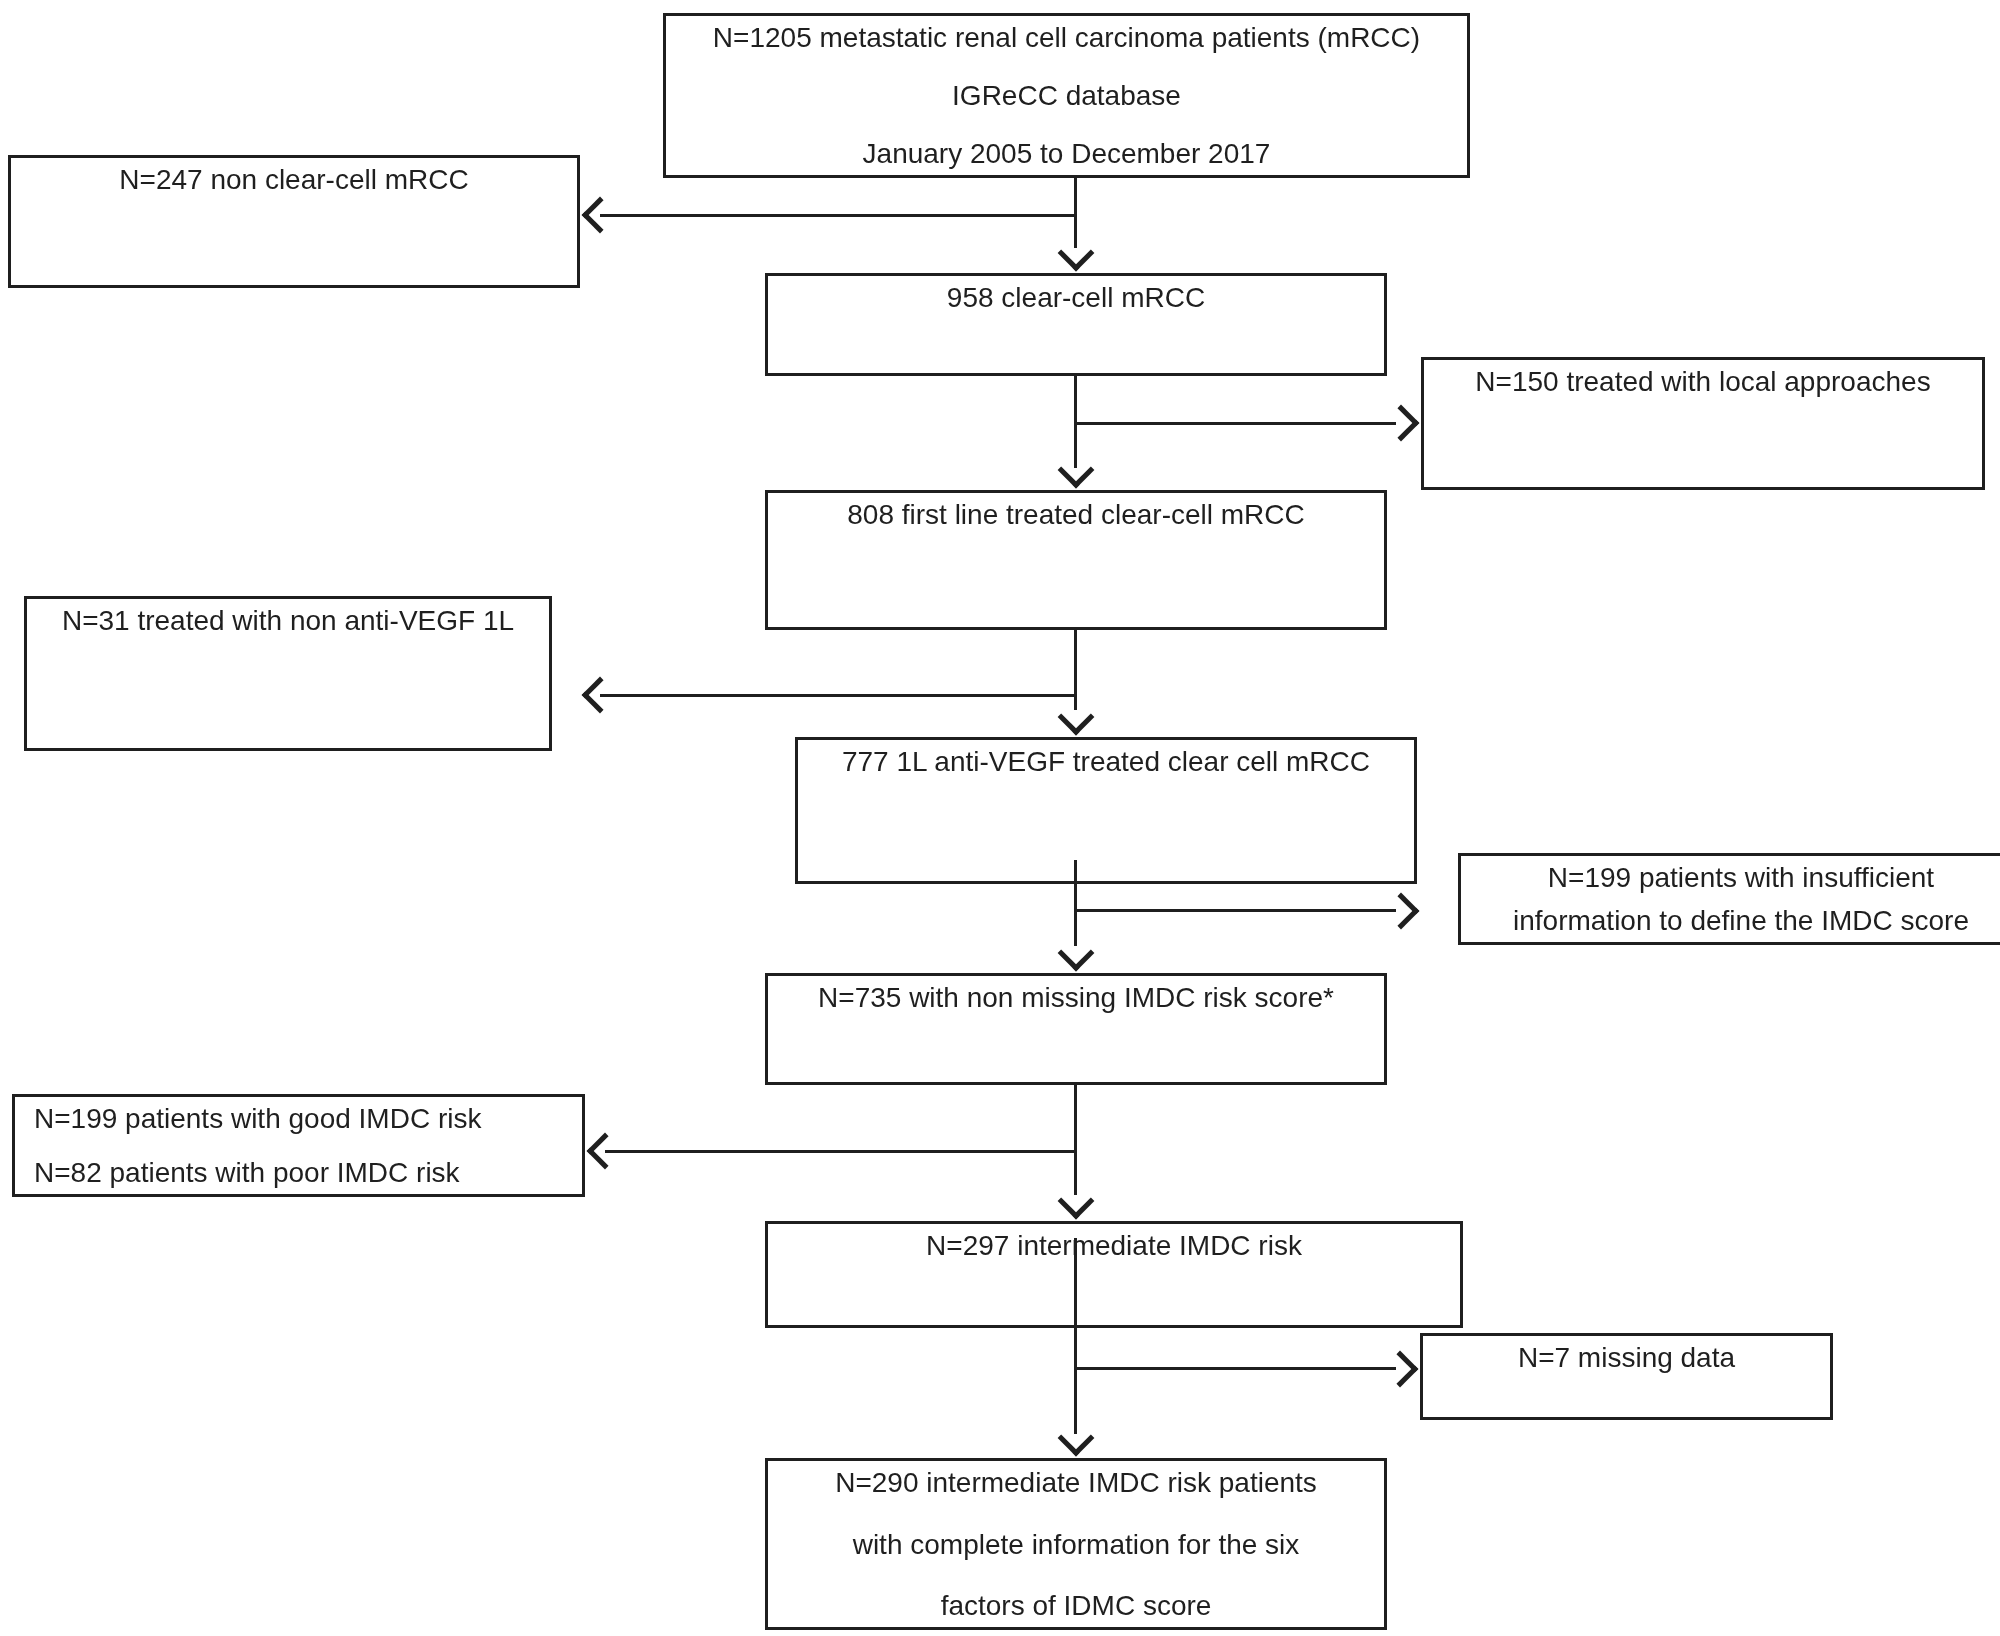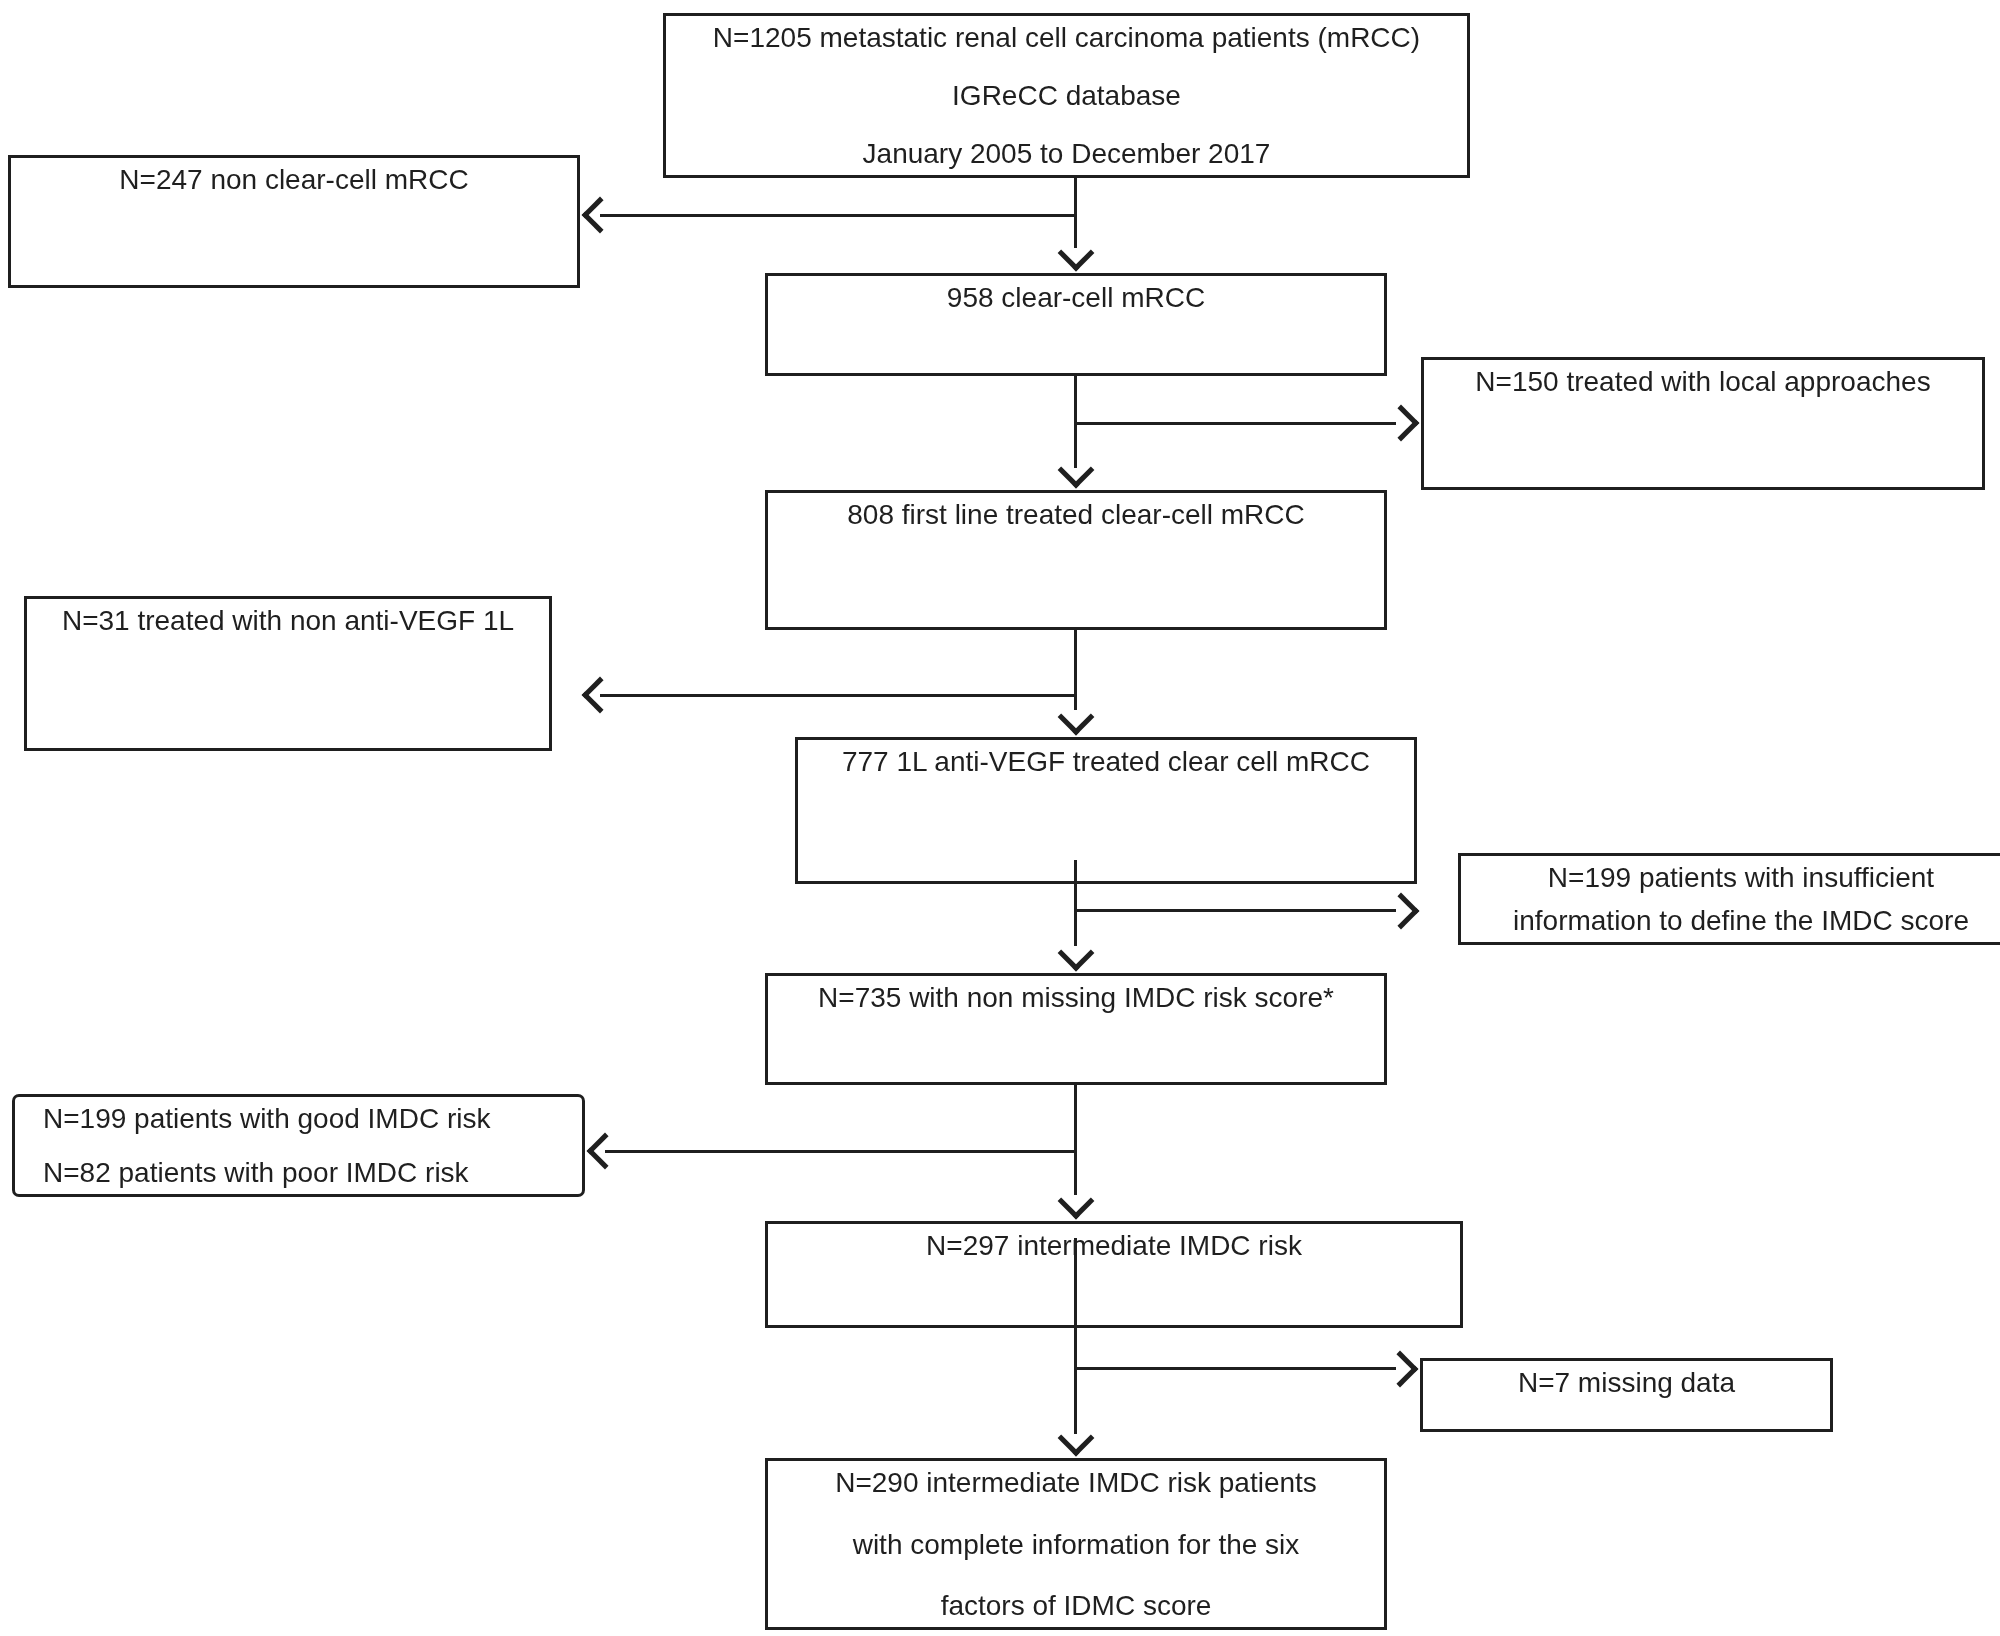--- a/index.html
+++ b/index.html
@@ -30,36 +30,35 @@
     align-items: center;
     text-align: center;
     font-size: 28px;
     line-height: 43px;
     z-index: 1;
   }
   .node .tline { white-space: nowrap; }
   .node.align-left {
     align-items: flex-start;
     text-align: left;
-    padding-left: 28px;
-    border-radius: 7px;
+    padding-left: 19px;
   }
   
   #b-initial      { left: 663px;  top: 13px;   width: 807px; height: 165px; }
   #b-nonclear     { left: 8px;    top: 155px;  width: 572px; height: 133px; }
   #b-clearcell    { left: 765px;  top: 273px;  width: 622px; height: 103px; }
   #b-local        { left: 1421px; top: 357px;  width: 564px; height: 133px; }
   #b-firstline    { left: 765px;  top: 490px;  width: 622px; height: 140px; }
   #b-nonvegf      { left: 24px;    top: 596px;  width: 528px; height: 155px; }
   #b-vegf         { left: 795px;  top: 737px;  width: 622px; height: 147px; }
   #b-insuff       { left: 1458px; top: 853px;  width: 566px; height: 92px; }
   #b-nonmissing   { left: 765px;  top: 973px;  width: 622px; height: 112px; }
   #b-goodpoor     { left: 12px;   top: 1094px; width: 573px; height: 103px; }
   #b-intermediate { left: 765px;  top: 1221px; width: 698px; height: 107px; }
-  #b-missing      { left: 1420px; top: 1333px; width: 413px; height: 74px; margin-top: 25px;  }
+  #b-missing      { left: 1420px; top: 1333px; width: 413px; height: 87px;  }
   #b-final        { left: 765px;  top: 1458px; width: 622px; height: 172px; }
 
   
   .vline {
     position: absolute;
     width: 3px;
     background: var(--ink);
     z-index: 3;
   }
   .hline {

